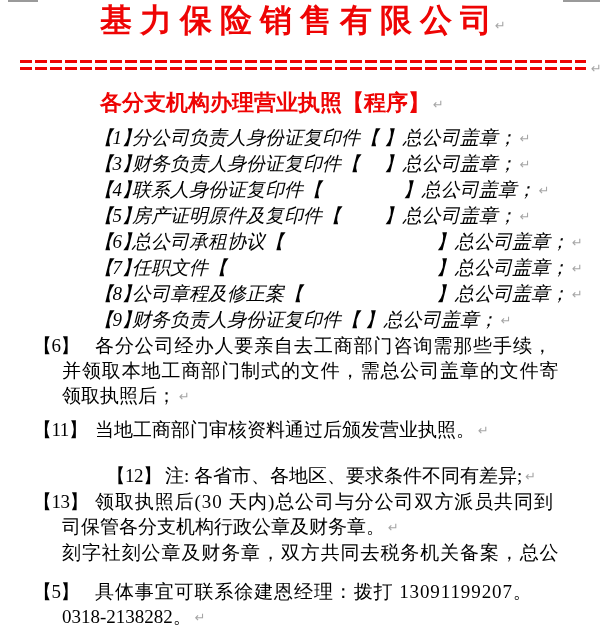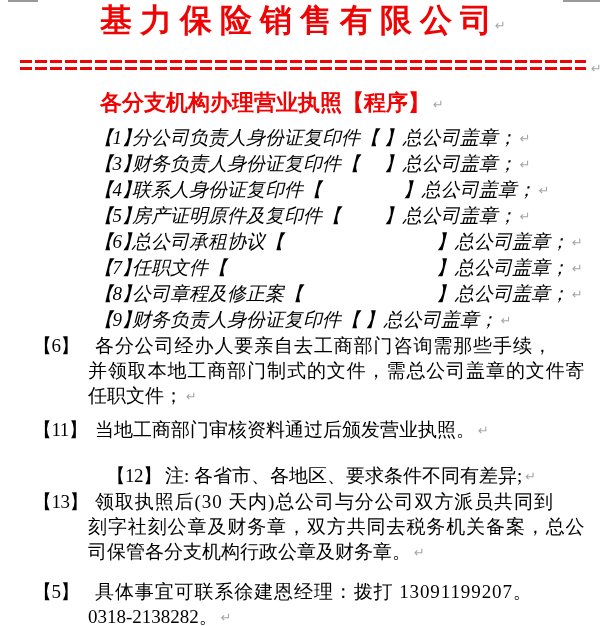--- a/index.html
+++ b/index.html
@@ -39,21 +39,21 @@
   }
 
   #items{margin-top:5px;}
   .item{margin:0;}
   .line{line-height:25px;font-size:19px;white-space:pre;}
   .num{display:inline-block;letter-spacing:-0.5px;}
   .item.short .line.first{padding-left:94px;font-style:italic;}
   .item.short .num{width:38px;}
   .item.long .line.first{padding-left:33px;}
   .item.long .num{width:62px;}
-  .line.cont{padding-left:88px;}
+  .line.cont{padding-left:62px;}
 
   #items .item:nth-child(10){margin-top:8px;}
   #items .item:nth-child(11){margin-top:20px;text-align:center;}
   #items .item:nth-child(12){}
   #items .item:nth-child(13){margin-top:14px;}
   #items .item:nth-child(14){margin-top:2px;}
 
   .line.just .text{letter-spacing:0.9px;}
   #items .item:nth-child(14) .line.just .text{letter-spacing:2.4px;font-family:Liberation Mono, monospace;}
 </style>
@@ -96,32 +96,32 @@
       </div>
       <div class="item short">
         <div class="line first"><span class="num">【8】</span><span class="text">公司章程及修正案【　　　　　　　】总公司盖章；</span><span class="pmark">↵</span></div>
       </div>
       <div class="item short">
         <div class="line first"><span class="num">【9】</span><span class="text">财务负责人身份证复印件【 】总公司盖章；</span><span class="pmark">↵</span></div>
       </div>
       <div class="item long">
         <div class="line first just"><span class="num">【6】</span><span class="text">各分公司经办人要亲自去工商部门咨询需那些手续，</span></div>
         <div class="line cont just"><span class="text">并领取本地工商部门制式的文件，需总公司盖章的文件寄</span></div>
-        <div class="line cont"><span class="text">任职文件；</span><span class="pmark">↵</span></div>
+        <div class="line cont"><span class="text">领取执照后；</span><span class="pmark">↵</span></div>
       </div>
       <div class="item long">
         <div class="line first"><span class="num">【11】</span><span class="text">当地工商部门审核资料通过后颁发营业执照。</span><span class="pmark">↵</span></div>
       </div>
       <div class="item long">
         <div class="line first"><span class="num">【12】</span><span class="text">注: 各省市、各地区、要求条件不同有差异;</span><span class="pmark">↵</span></div>
       </div>
       <div class="item long">
         <div class="line first just"><span class="num">【13】</span><span class="text">领取执照后(30 天内)总公司与分公司双方派员共同到</span></div>
+        <div class="line cont"><span class="text">司保管各分支机构行政公章及财务章。</span><span class="pmark">↵</span></div>
         <div class="line cont just"><span class="text">刻字社刻公章及财务章，双方共同去税务机关备案，总公</span></div>
-        <div class="line cont"><span class="text">司保管各分支机构行政公章及财务章。</span><span class="pmark">↵</span></div>
       </div>
       <div class="item long">
         <div class="line first just"><span class="num">【5】</span><span class="text">具体事宜可联系徐建恩经理：拨打 13091199207。</span></div>
         <div class="line cont"><span class="text">0318-2138282。</span><span class="pmark">↵</span></div>
       </div>
     </div>
 
 </div>
 
 </body></html>

